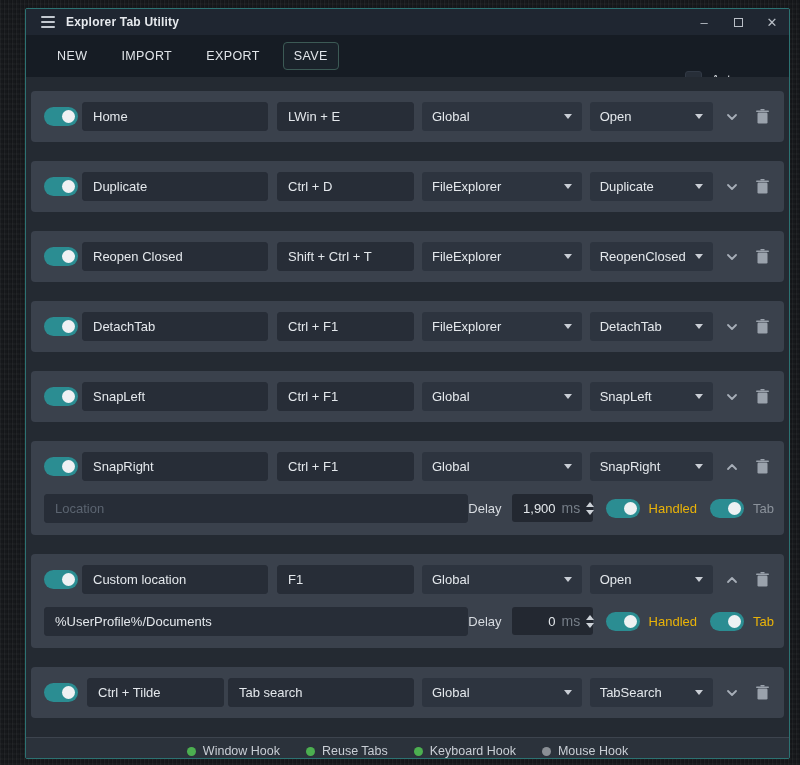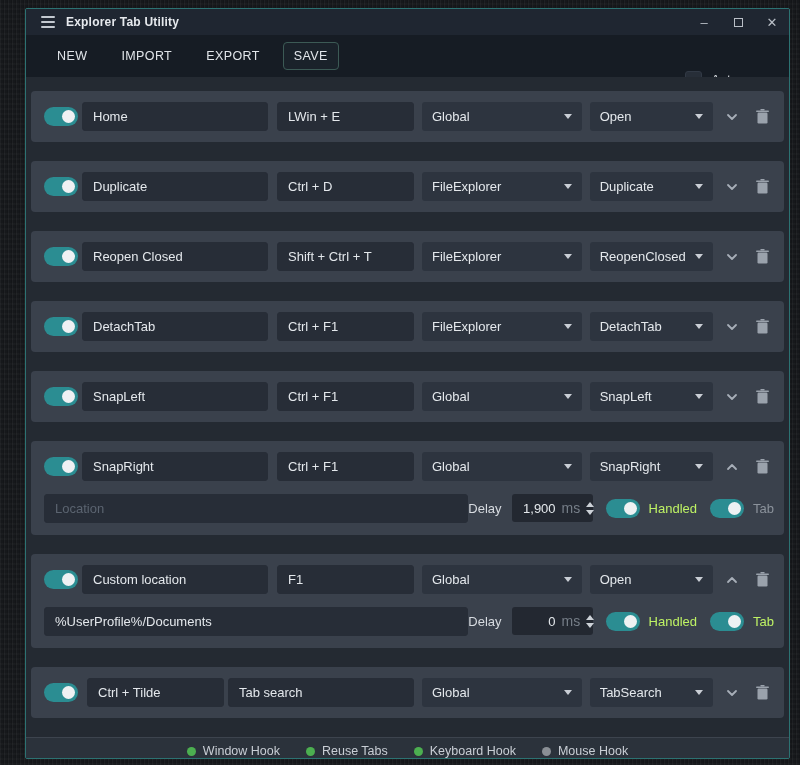--- a/index.html
+++ b/index.html
@@ -65,21 +65,21 @@
   
   .location-field { width:430px; }
   .delay-label { margin-left:auto; font-size:13px; color:#d7dbe0; }
   .delay-box { width:81px; height:28px; background:#232831; border-radius:3px; display:flex; align-items:center; padding:0 4px 0 8px; margin-left:10px; }
   .delay-value { flex:1; text-align:right; font-size:13px; color:#e4e8ec; border:none; background:transparent; width:36px; font-family:"Liberation Sans", sans-serif; outline:none; }
   .delay-ms { font-size:14px; color:#767e88; margin-left:6px; }
   .spinner { display:flex; flex-direction:column; gap:3px; margin-left:6px; cursor:pointer; }
   .spin-up { width:0; height:0; border-left:4px solid transparent; border-right:4px solid transparent; border-bottom:5px solid #cdd2d8; }
   .spin-down { width:0; height:0; border-left:4px solid transparent; border-right:4px solid transparent; border-top:5px solid #cdd2d8; }
   .mini-toggle { margin-left:13px; }
-  .line2-label { font-size:13px; color:#bef264; margin-left:9px; }
+  .line2-label { font-size:13px; color:#eab308; margin-left:9px; }
   .line2-label.dim { color:#8b929b; }
   
   .statusbar { height:27px; flex:0 0 auto; background:#2b323b; border-top:1px solid #3d444e; display:flex; align-items:center; justify-content:center; gap:26px; }
   .status-item { display:flex; align-items:center; gap:7px; font-size:12.5px; color:#c9ced5; cursor:pointer; }
   .dot { width:9px; height:9px; border-radius:50%; }
   .dot.on { background:#4caf50; }
   .dot.off { background:#8a8f95; }
 </style>
 </head>
 <body>

